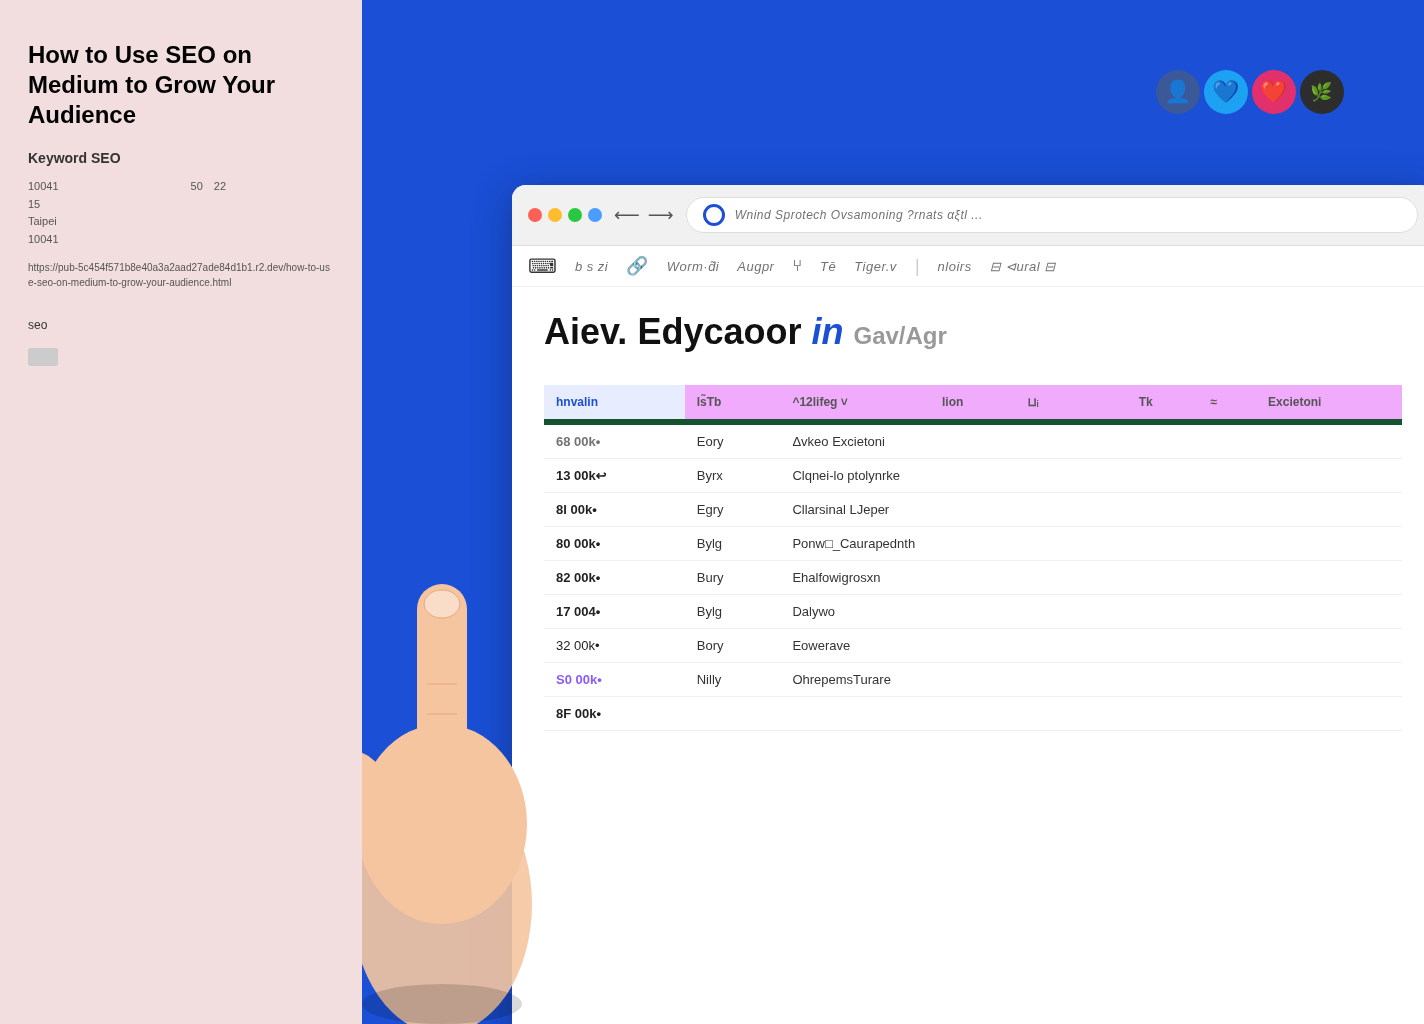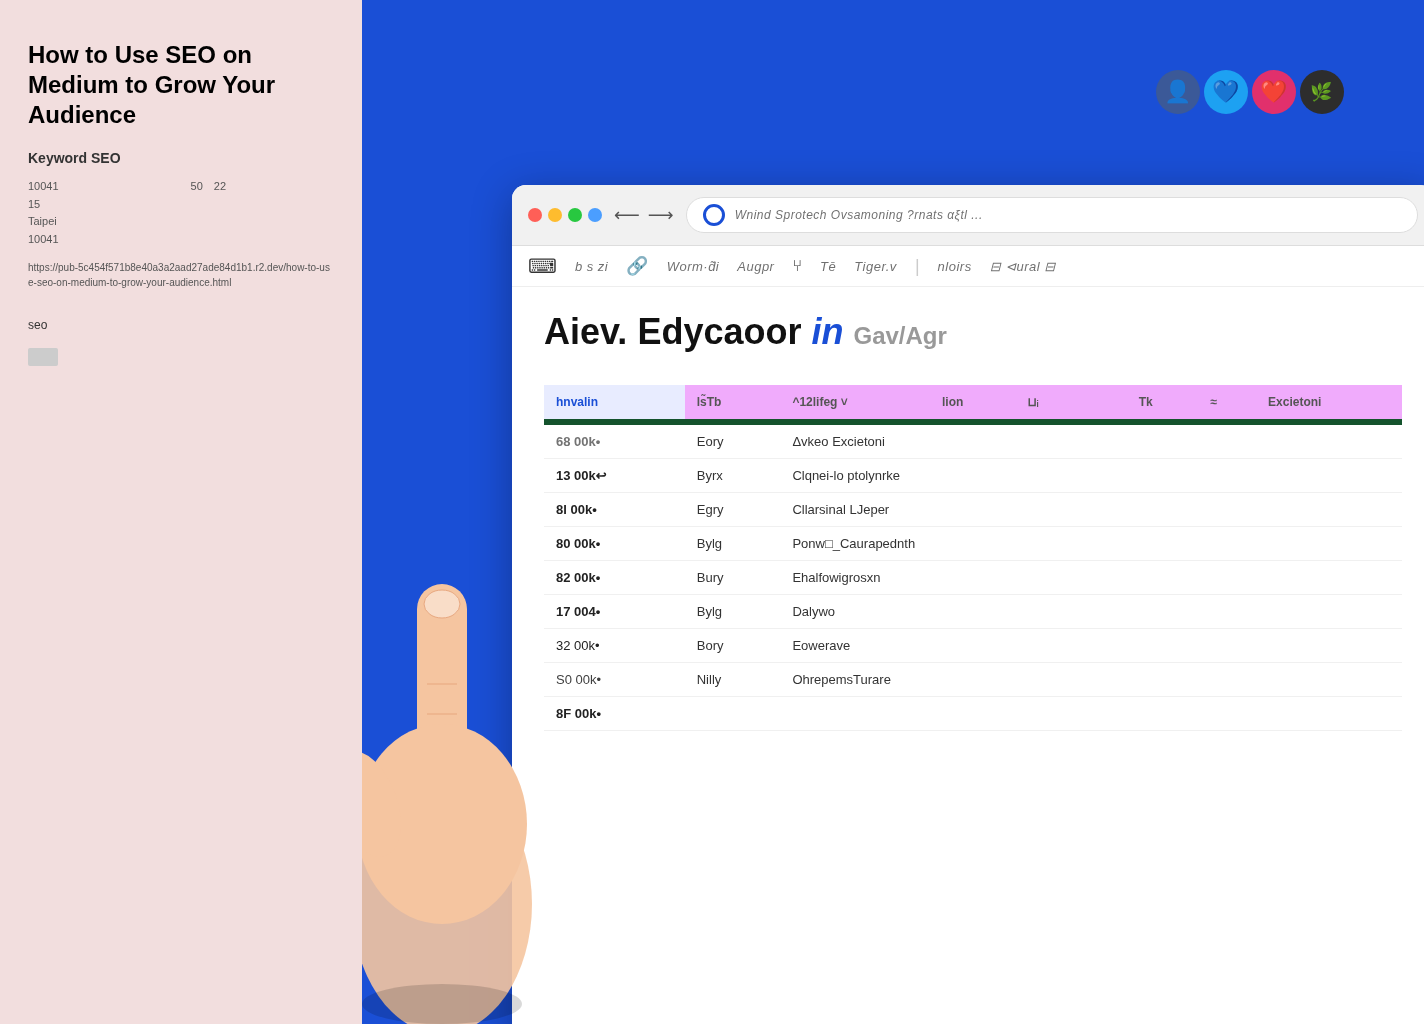--- a/index.html
+++ b/index.html
@@ -368,21 +368,21 @@
               <td style="font-weight: 700; color: rgb(34, 34, 34);">17 004•</td>
               <td>Bylg</td>
               <td colspan="7">Dalywo</td>
             </tr>
             <tr class="data-row">
               <td style="font-weight: 400; color: rgb(34, 34, 34);">32 00k•</td>
               <td>Bory</td>
               <td colspan="7">Eowerave</td>
             </tr>
             <tr class="data-row">
-              <td style="font-weight: 400; color: #404040;">S0 00k•</td>
+              <td style="font-weight: 700; color: #8b5cf6;">S0 00k•</td>
               <td>Nilly</td>
               <td colspan="7">OhrepemsTurare</td>
             </tr>
             <tr class="data-row">
               <td style="font-weight: 700; color: rgb(34, 34, 34);">8F 00k•</td>
               <td></td>
               <td colspan="7"></td>
             </tr>
           </tbody>
       </table>

